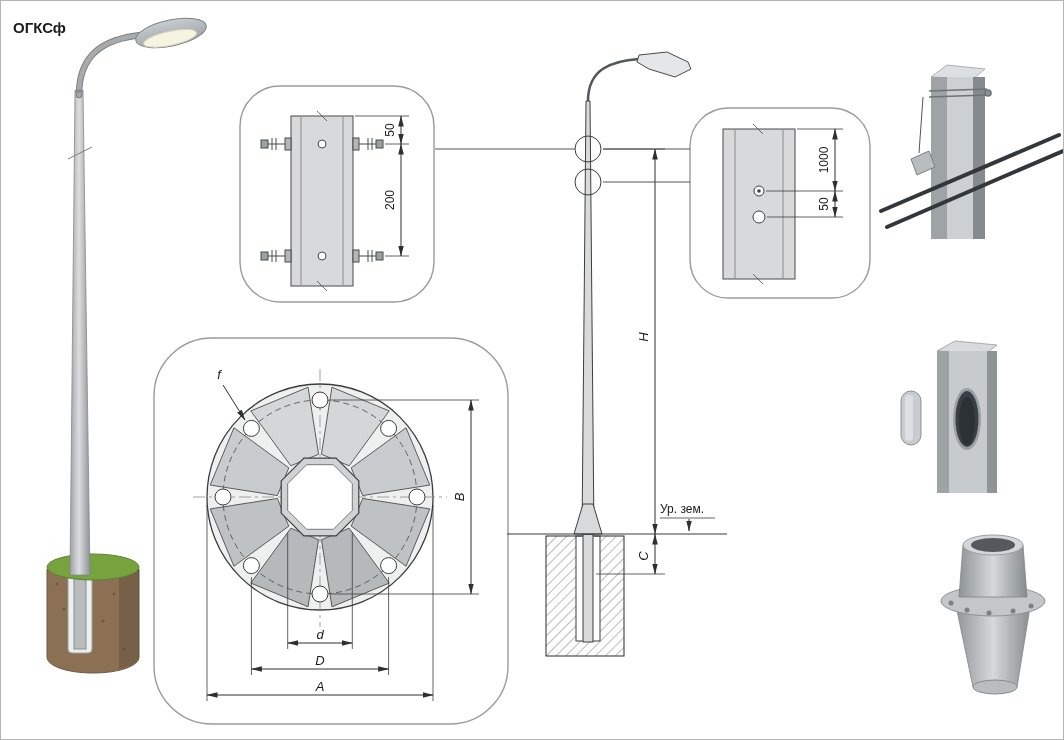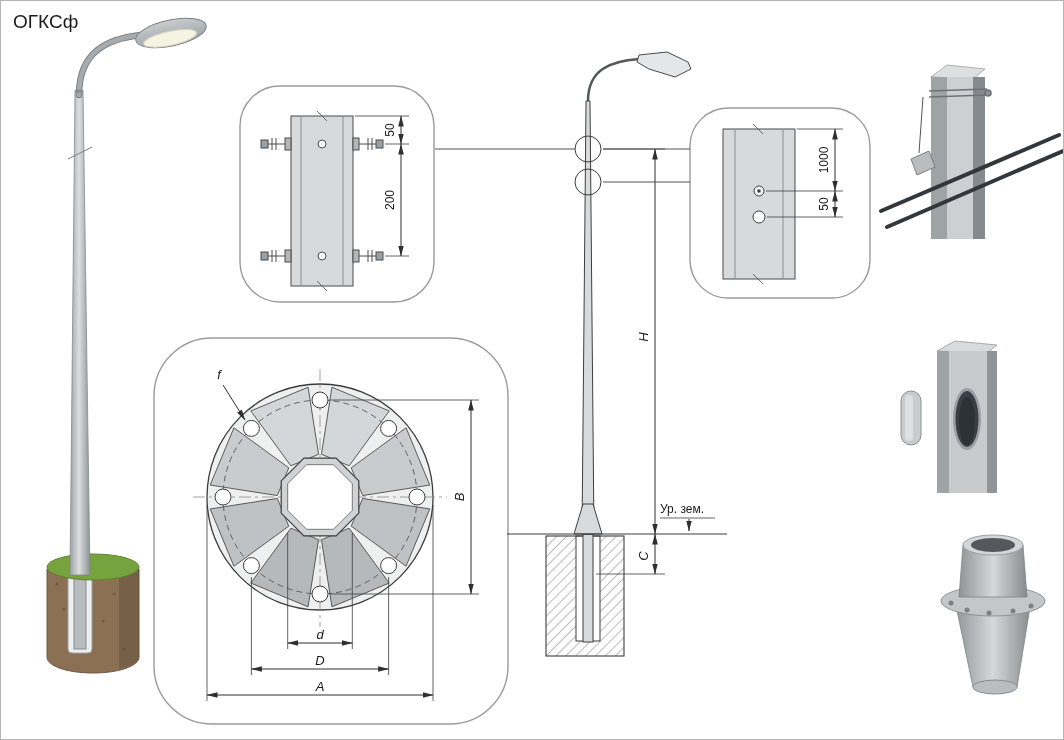--- a/index.html
+++ b/index.html
@@ -1,21 +1,21 @@
 <!DOCTYPE html>
 <html><head>
 <meta charset="utf-8">
 <style>
   *{margin:0;padding:0;box-sizing:border-box}
   html,body{background:#fff}
   body{margin:0}
   .canvas{position:relative;width:1064px;height:740px;background:#fff;border:1px solid #b5b5b5;
           font-family:"Liberation Sans",sans-serif;overflow:hidden}
   .panel{position:absolute}
-  .title{position:absolute;left:12px;top:10px;font-size:19px;font-weight:400;color:#1c1c1c}
+  .title{position:absolute;left:12px;top:18px;font-size:15px;font-weight:700;color:#1c1c1c}
   svg{display:block;overflow:visible}
   .callout{fill:#ffffff;stroke:#9b9b9b;stroke-width:1.4}
   .ext{stroke:#3c3c3c;stroke-width:.8;fill:none}
   .dimline{stroke:#2f2f2f;stroke-width:1;fill:none}
   .cl{stroke:#8a8a8a;stroke-width:.8;stroke-dasharray:12 4 3 4;fill:none}
   .dash{stroke:#555;stroke-width:.9;stroke-dasharray:6 4;fill:none}
   .dim{font-family:"Liberation Sans",sans-serif;font-size:12px;fill:#1a1a1a}
   .dimi{font-family:"Liberation Sans",sans-serif;font-size:13px;font-style:italic;fill:#1a1a1a}
   .olin{stroke:#3c3c3c;fill:none}
   .metal{fill:#d7d9db;stroke:#4a4a4a;stroke-width:1}

